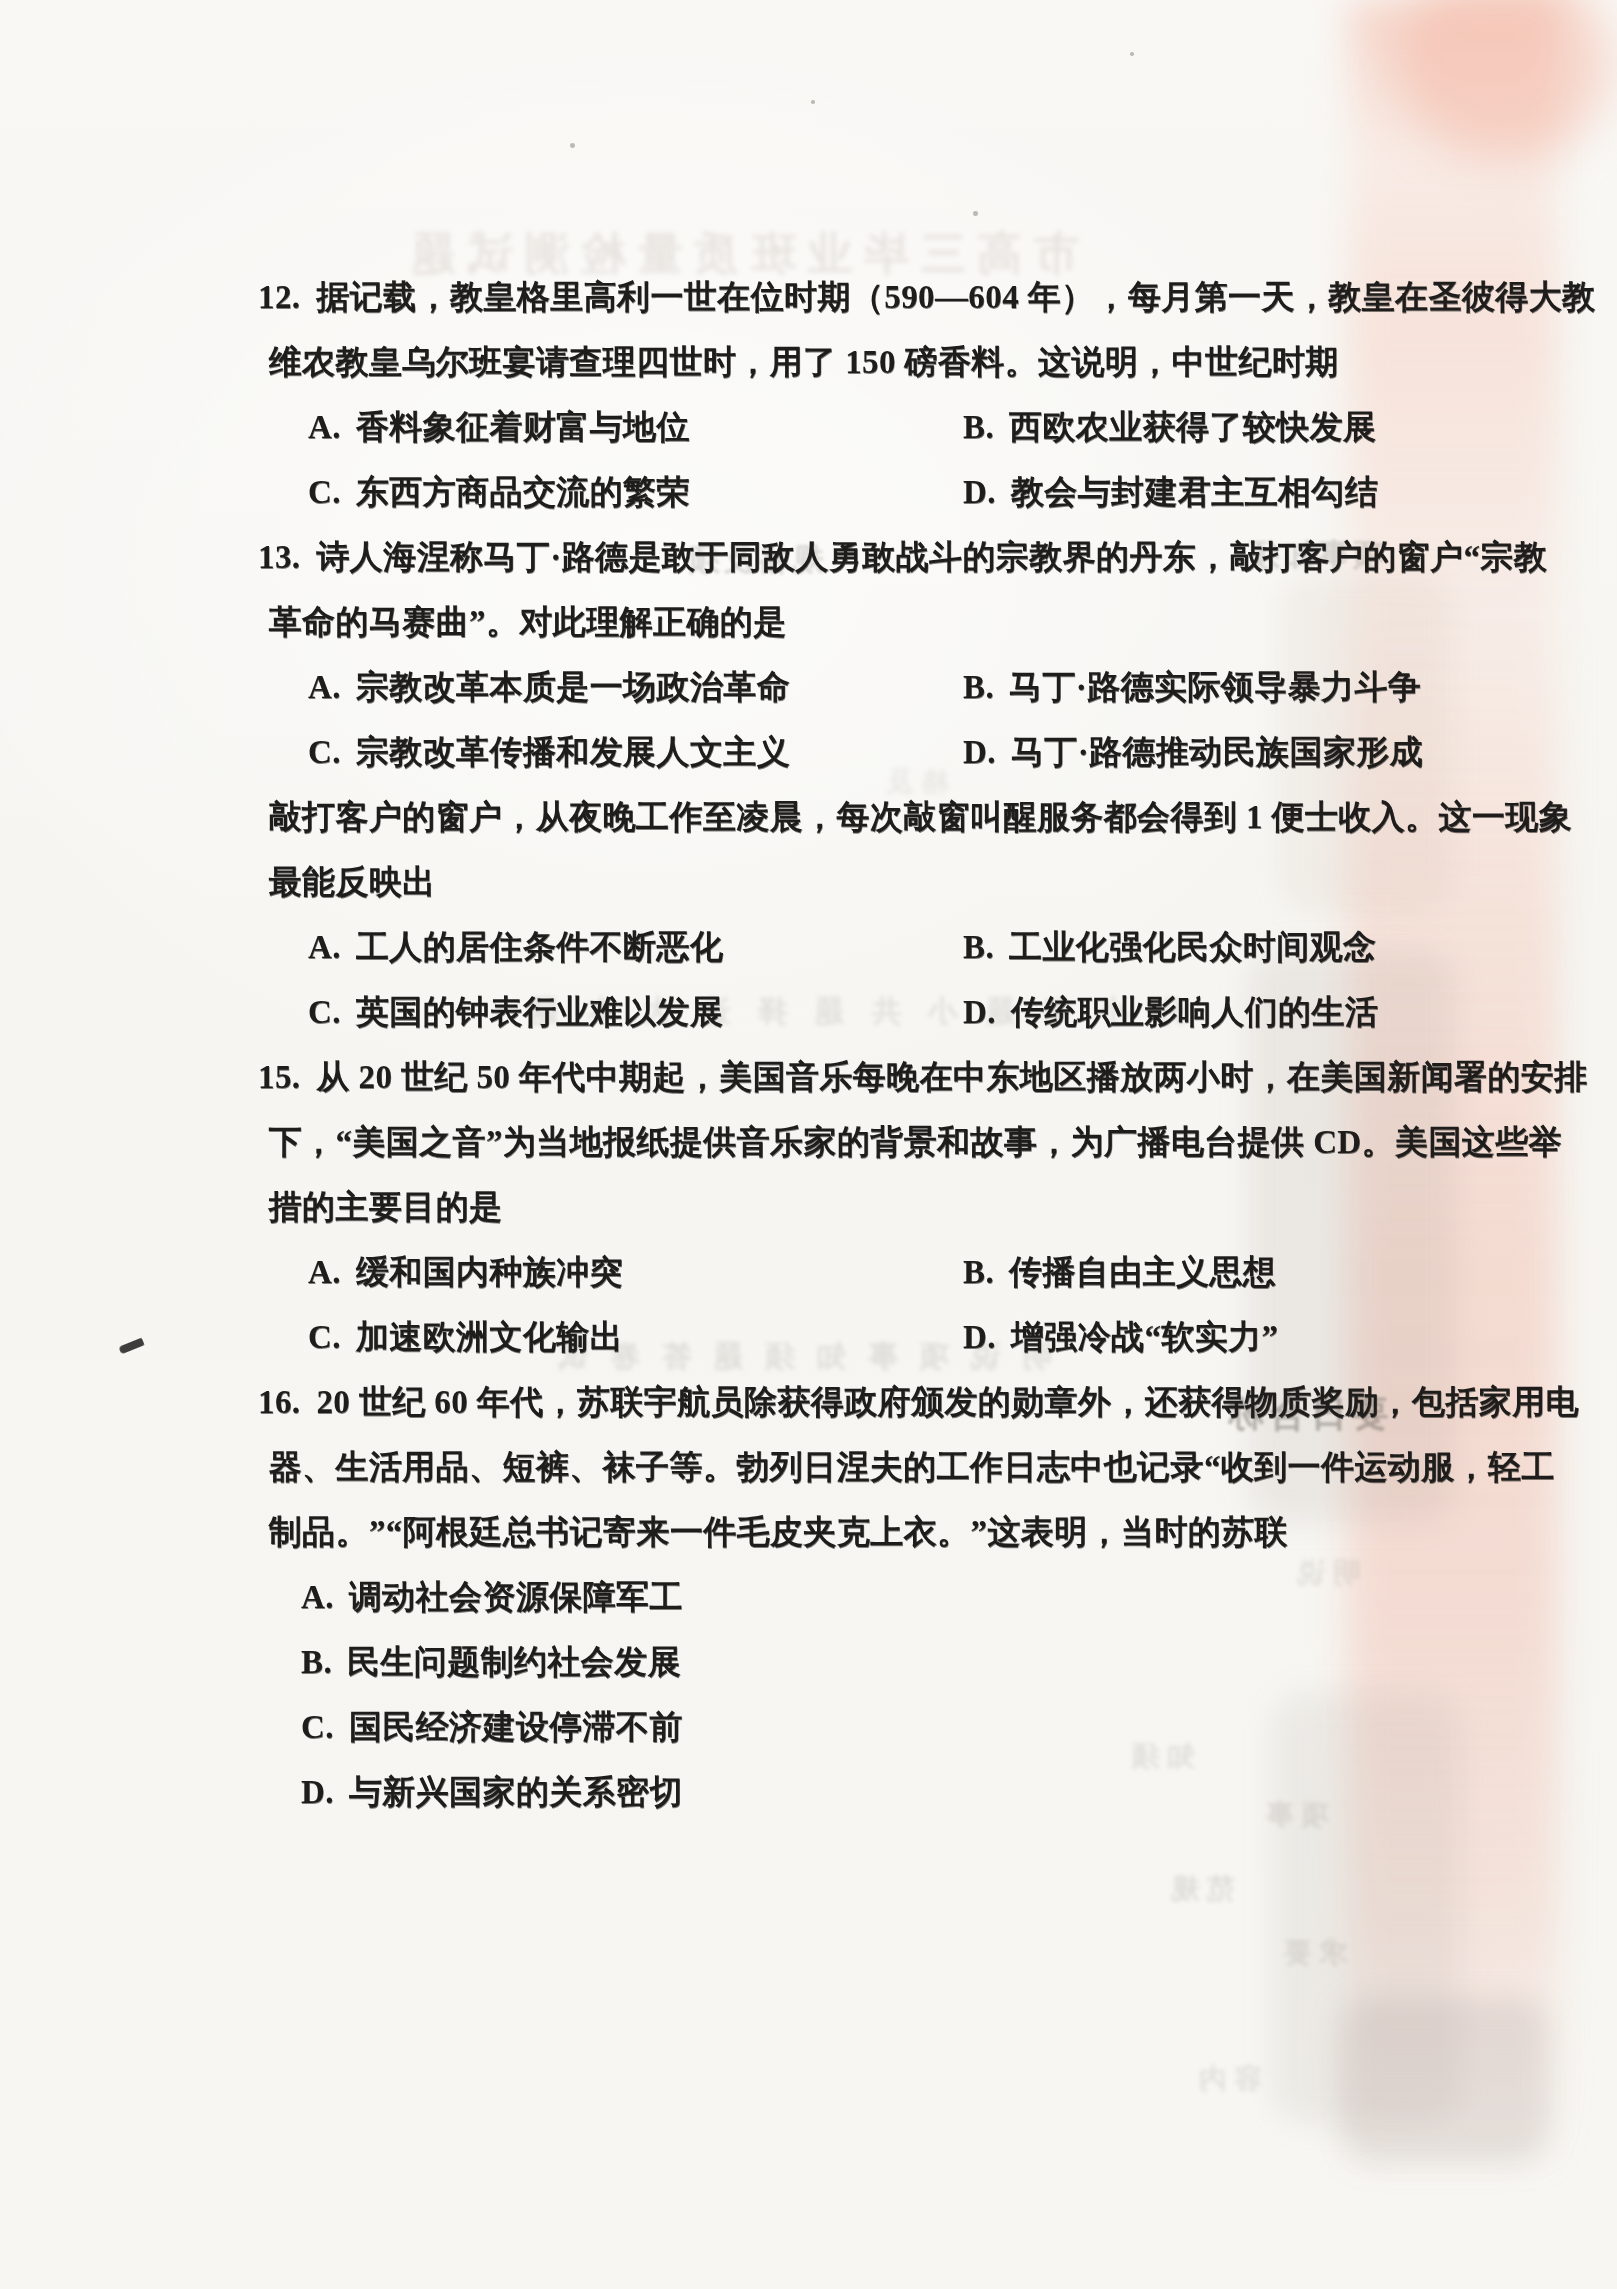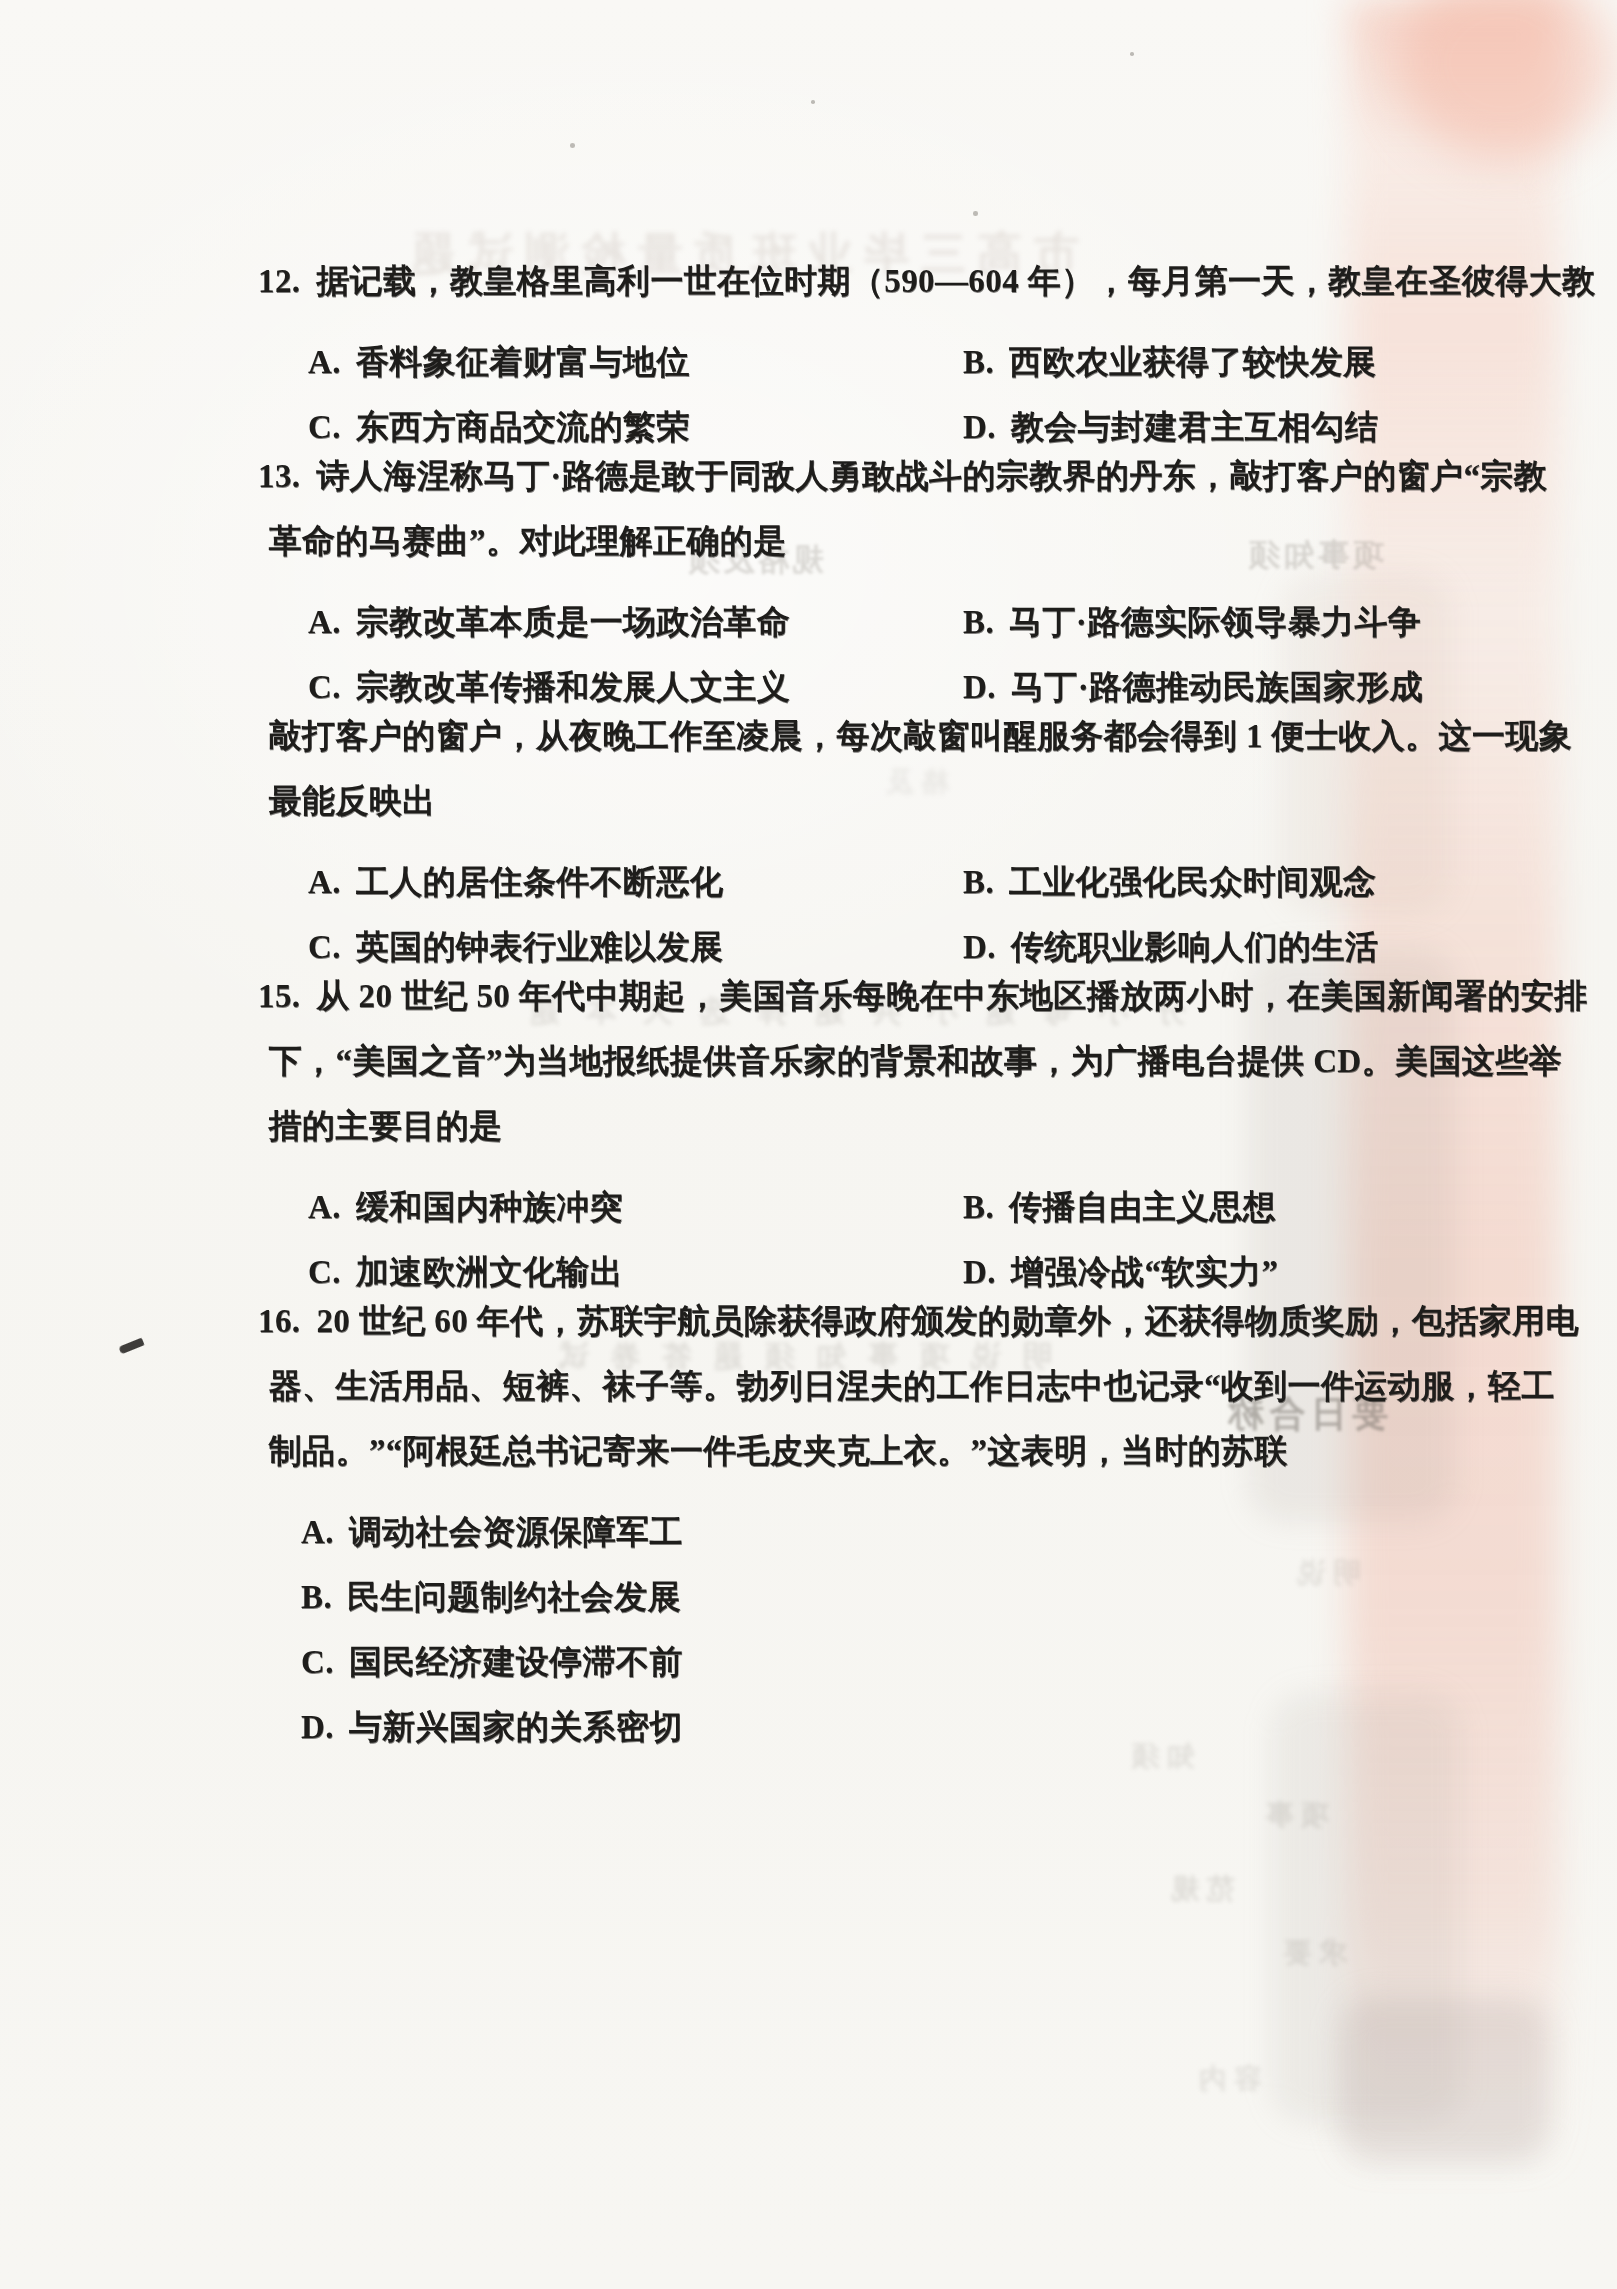--- a/index.html
+++ b/index.html
@@ -71,21 +71,21 @@
   .sp3{left:811px;top:100px;width:3.6px;height:3.6px;}
   .sp4{left:1130px;top:52px;width:3.6px;height:3.6px;}
 
   
   .content{
     position:absolute;left:258px;top:265px;width:1334px;
     font-size:33px;line-height:1;letter-spacing:0.4px;
     font-weight:600;
     text-shadow:0.5px 0.5px 0.6px rgba(25,24,22,.55);
   }
-  .line{height:65px;display:flex;white-space:nowrap;}
+  .line{height:65px;display:flex;align-items:center;white-space:nowrap;}
   .qnum{margin-right:16px;flex:none;}
   .stem-wrap{padding-left:10.7px;}
   .optrow .opt{display:flex;align-items:center;}
   .optrow .opt.col-a{width:705px;padding-left:50px;box-sizing:border-box;flex:none;}
   .optrow .opt.col-b{padding-left:0;}
   .optrow.single .opt{padding-left:43px;}
   .opt .olabel{margin-right:15px;flex:none;}
 </style>
 </head>
 <body>
@@ -117,20 +117,23 @@
   <div class="speck sp1"></div>
   <div class="speck sp2"></div>
   <div class="speck sp3"></div>
   <div class="speck sp4"></div>
 
   <div class="content" id="content">
       <div class="line stem">
         <span class="qnum">12.</span>
         <span>据记载，教皇格里高利一世在位时期（590—604 年），每月第一天，教皇在圣彼得大教</span>
       </div>
+      <div class="line stem stem-wrap">
+        <span>维农教皇乌尔班宴请查理四世时，用了 150 磅香料。这说明，中世纪时期</span>
+      </div>
       <div class="line optrow">
         <div class="opt col-a">
           <span class="olabel">A.</span>
           <span class="otext">香料象征着财富与地位</span>
         </div>
         <div class="opt col-b">
           <span class="olabel">B.</span>
           <span class="otext">西欧农业获得了较快发展</span>
         </div>
       </div>

